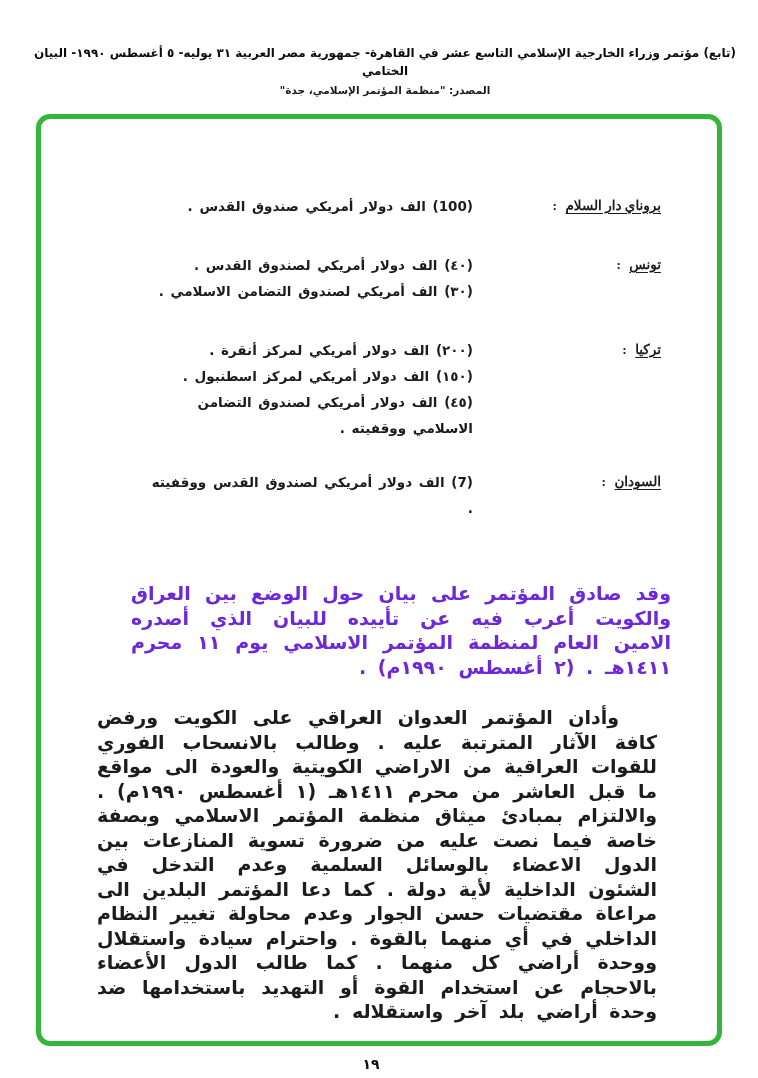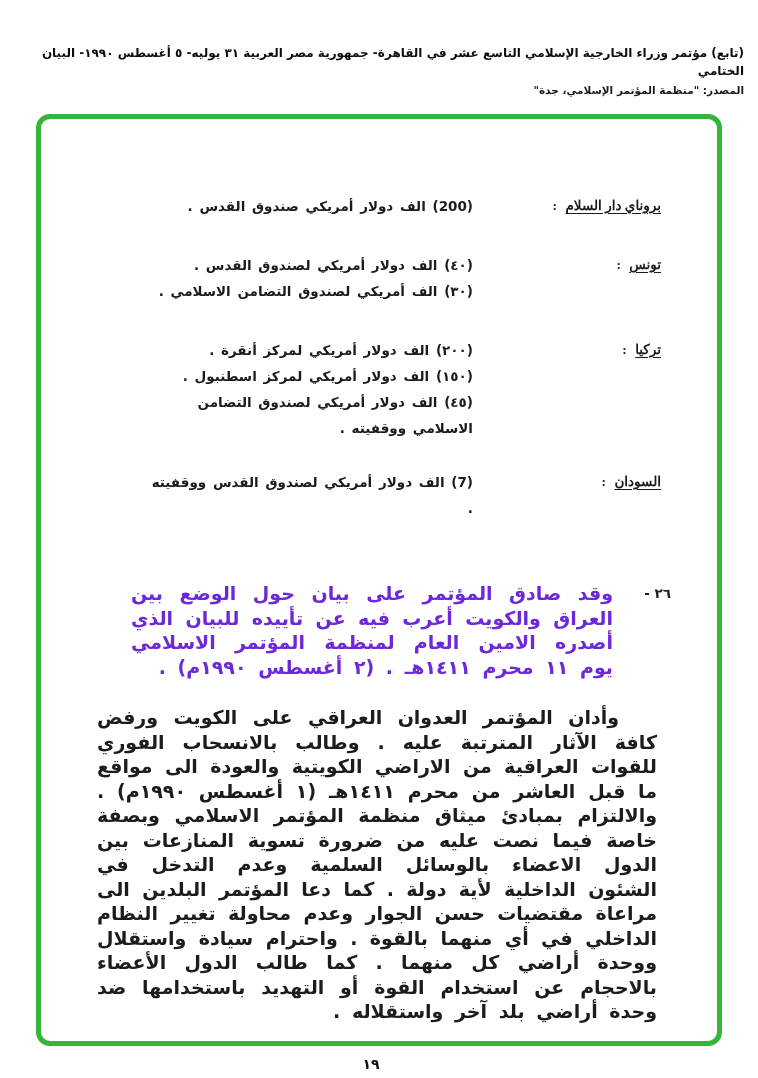--- a/index.html
+++ b/index.html
@@ -8,21 +8,21 @@
     background:#ffffff;
     font-family:"DejaVu Sans", sans-serif;
     color:#161616;
     position:relative;
     overflow:hidden;
     direction:rtl;
   }
   
   .page-header {
     padding:44px 14px 0 26px;
-    text-align:right;
+    text-align:center;
   }
   .header-line1 {
     font-size:12px;
     font-weight:bold;
     color:#0d0d0d;
     letter-spacing:0;
     line-height:18px;
   }
   .header-line2 {
     font-size:10.5px;
@@ -132,21 +132,21 @@
 
 <div class="green-frame">
   <div class="frame-content">
 
     <div class="entry">
       <span class="country-cell">
         <span class="country-name">بروناي دار السلام</span>
         <span class="colon">:</span>
       </span>
       <span class="amounts">
-        <span class="amount-line">(200) الف دولار أمريكي صندوق القدس .</span>
+        <span class="amount-line">(100) الف دولار أمريكي صندوق القدس .</span>
       </span>
     </div>
 
     <div class="entry">
       <span class="country-cell">
         <span class="country-name">تونس</span>
         <span class="colon">:</span>
       </span>
       <span class="amounts">
         <span class="amount-line">(٤٠) الف دولار أمريكي لصندوق القدس .</span>
@@ -170,21 +170,20 @@
       <span class="country-cell">
         <span class="country-name">السودان</span>
         <span class="colon">:</span>
       </span>
       <span class="amounts">
         <span class="amount-line">(7) الف دولار أمريكي لصندوق القدس ووقفيته .</span>
       </span>
     </div>
 
     <div class="para-26">
-      <span class="para-26-num">٢٦ -</span>
       <span class="para-26-text">وقد صادق المؤتمر على بيان حول الوضع بين العراق والكويت أعرب فيه عن تأييده للبيان الذي أصدره الامين العام لمنظمة المؤتمر الاسلامي يوم ١١ محرم ١٤١١هـ . (٢ أغسطس ١٩٩٠م) .</span>
     </div>
 
     <div class="para-condemn">وأدان المؤتمر العدوان العراقي على الكويت ورفض كافة الآثار المترتبة عليه . وطالب بالانسحاب الفوري للقوات العراقية من الاراضي الكويتية والعودة الى مواقع ما قبل العاشر من محرم ١٤١١هـ (١ أغسطس ١٩٩٠م) . والالتزام بمبادئ ميثاق منظمة المؤتمر الاسلامي وبصفة خاصة فيما نصت عليه من ضرورة تسوية المنازعات بين الدول الاعضاء بالوسائل السلمية وعدم التدخل في الشئون الداخلية لأية دولة . كما دعا المؤتمر البلدين الى مراعاة مقتضيات حسن الجوار وعدم محاولة تغيير النظام الداخلي في أي منهما بالقوة . واحترام سيادة واستقلال ووحدة أراضي كل منهما . كما طالب الدول الأعضاء بالاحجام عن استخدام القوة أو التهديد باستخدامها ضد وحدة أراضي بلد آخر واستقلاله .</div>
 
   </div>
 </div>
 
 <div class="page-number">١٩</div>
 

